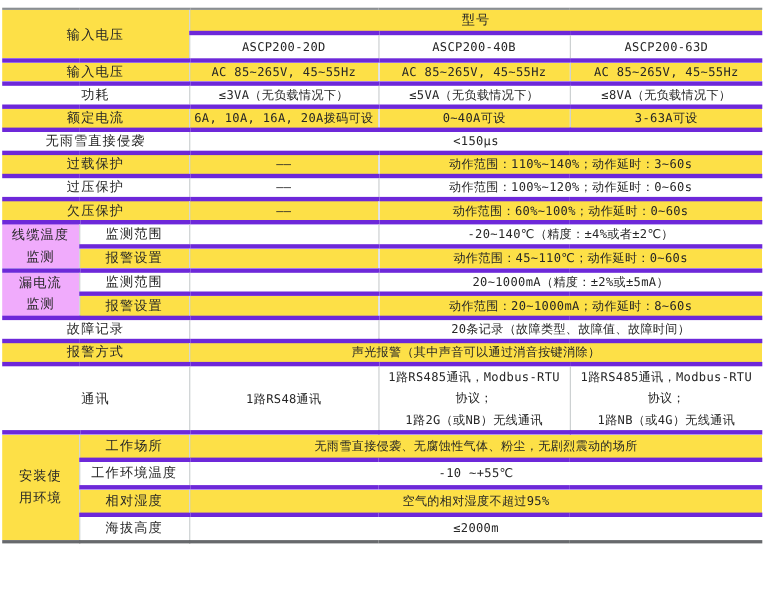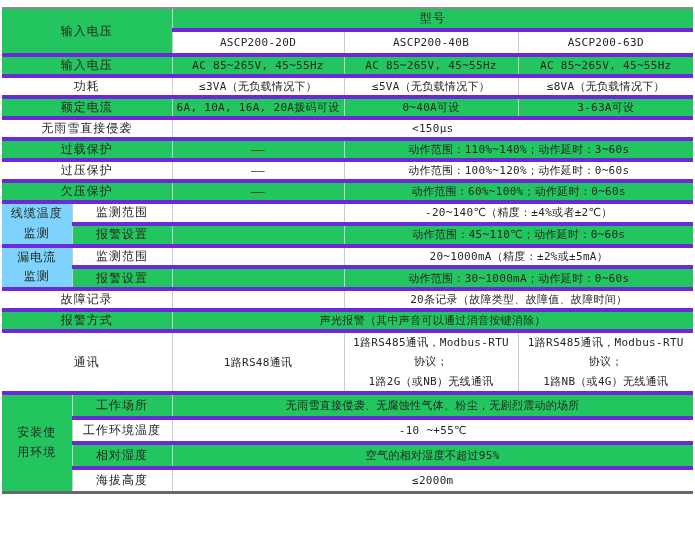--- a/index.html
+++ b/index.html
@@ -21,22 +21,22 @@
     text-align:center;
     vertical-align:middle;
     padding:0 4px;
     font-size:11px;
     letter-spacing:0.3px;
     white-space:pre-line;
     overflow:hidden;
   }
   td.nbl{border-left:none;}
   tr.first td{border-top:2px solid #8a8e91;}
-  tr.band td{background:#22c55e;}
-  td.wc{background:#7dd3fc;}
+  tr.band td{background:#fde047;}
+  td.wc{background:#f0abfc;}
   td.lbl{font-size:12px;letter-spacing:1px;}
   td.grp{font-size:12px;letter-spacing:1px;line-height:1.65;}
   td.two{line-height:1.75;}
   tr.h22{height:22px;} tr.h25{height:25px;} tr.h28{height:16px;}
   tr.h26{height:16px;} tr.h51{height:51px;}
 </style>
 </head>
 <body>
 
 <div class="table-wrap">
@@ -120,21 +120,21 @@
   <tr class="h26">
     <td class="nbl wc grp" rowspan="2">漏电流
 监测</td>
     <td class="lbl">监测范围</td>
     <td></td>
     <td colspan="2">20~1000mA（精度：±2%或±5mA）</td>
   </tr>
   <tr class="band h26">
     <td class="lbl">报警设置</td>
     <td></td>
-    <td colspan="2">动作范围：30~1000mA；动作延时：0~60s</td>
+    <td colspan="2">动作范围：20~1000mA；动作延时：8~60s</td>
   </tr>
 
   <tr class="h26">
     <td class="nbl lbl" colspan="2">故障记录</td>
     <td></td>
     <td colspan="2">20条记录（故障类型、故障值、故障时间）</td>
   </tr>
 
   <tr class="band h26">
     <td class="nbl lbl" colspan="2">报警方式</td>

